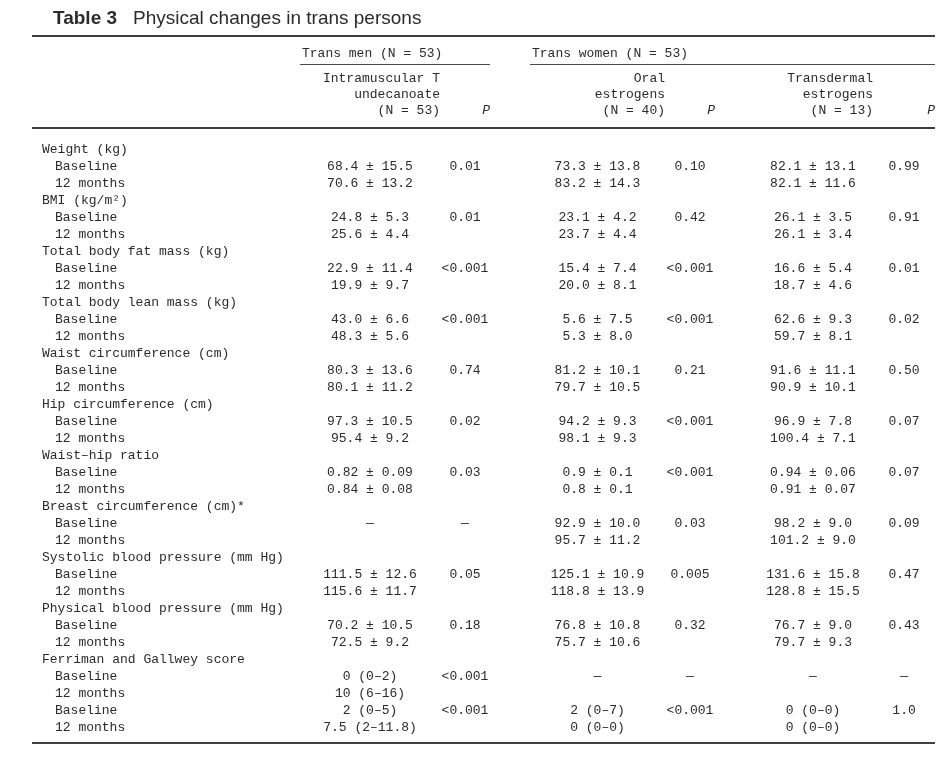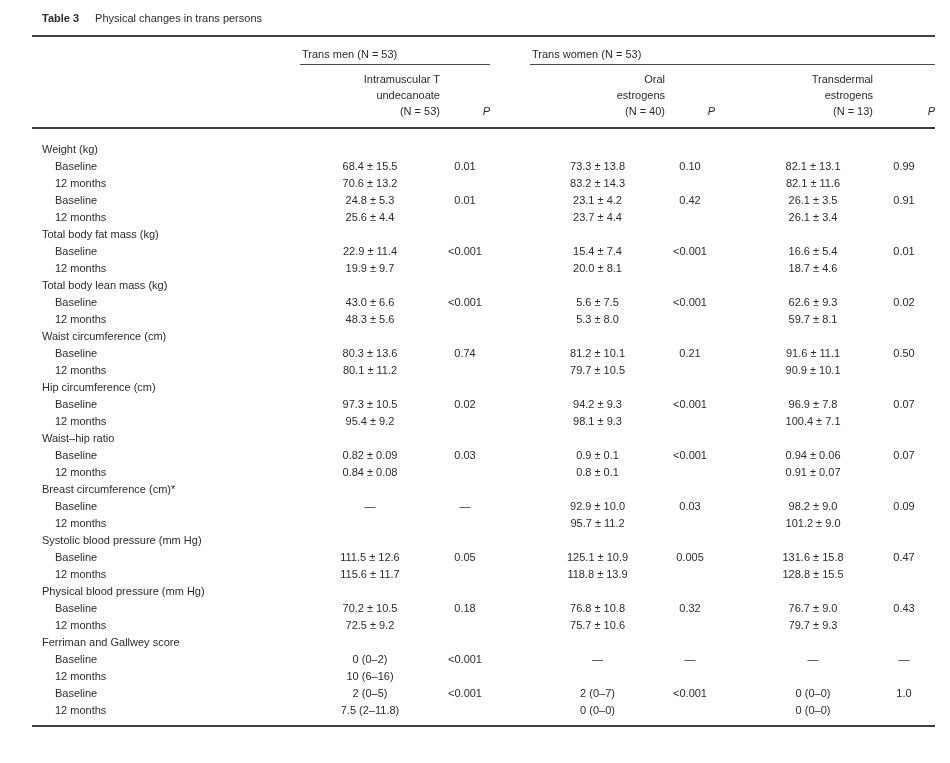--- a/index.html
+++ b/index.html
@@ -11,36 +11,37 @@
   }
   .page {
     width: 950px;
     height: 763px;
     box-sizing: border-box;
     padding: 9px 15px 0 32px;
     background: #ffffff;
     overflow: hidden;
   }
   .table-title {
-    font-size: 11px;
+    font-size: 19px;
     line-height: 18px;
-    margin-left: 10px;
+    margin-left: 21px;
     margin-bottom: 8px;
     white-space: nowrap;
   }
   .table-title .tnum { font-weight: bold; }
   .table-title .tcap { margin-left: 16px; }
 
   table.paper-table {
     width: 903px;
     border-collapse: collapse;
     table-layout: fixed;
     border-top: 2px solid #3f3f3f;
     border-bottom: 2px solid #3f3f3f;
-    font-size: 11px;
+    font-size: 13px;
+    font-family: Liberation Mono, monospace;
   }
   td { padding: 0; vertical-align: top; }
 
   
   tr.group-row td {
     padding-top: 9px;
     padding-bottom: 2px;
     line-height: 16px;
     white-space: nowrap;
   }
@@ -144,20 +145,23 @@
     <td class="val">70.6 ± 13.2</td>
     <td class="pval"></td>
     <td></td>
     <td class="val">83.2 ± 14.3</td>
     <td class="pval"></td>
     <td></td>
     <td class="val">82.1 ± 11.6</td>
     <td class="pval"></td>
   </tr>
 
+  <tr class="section-row">
+    <td class="section-label" colspan="9">BMI (kg/m²)</td>
+  </tr>
   <tr class="data-row row-baseline">
     <td class="row-label">Baseline</td>
     <td class="val">24.8 ± 5.3</td>
     <td class="pval">0.01</td>
     <td></td>
     <td class="val">23.1 ± 4.2</td>
     <td class="pval">0.42</td>
     <td></td>
     <td class="val">26.1 ± 3.5</td>
     <td class="pval">0.91</td>

